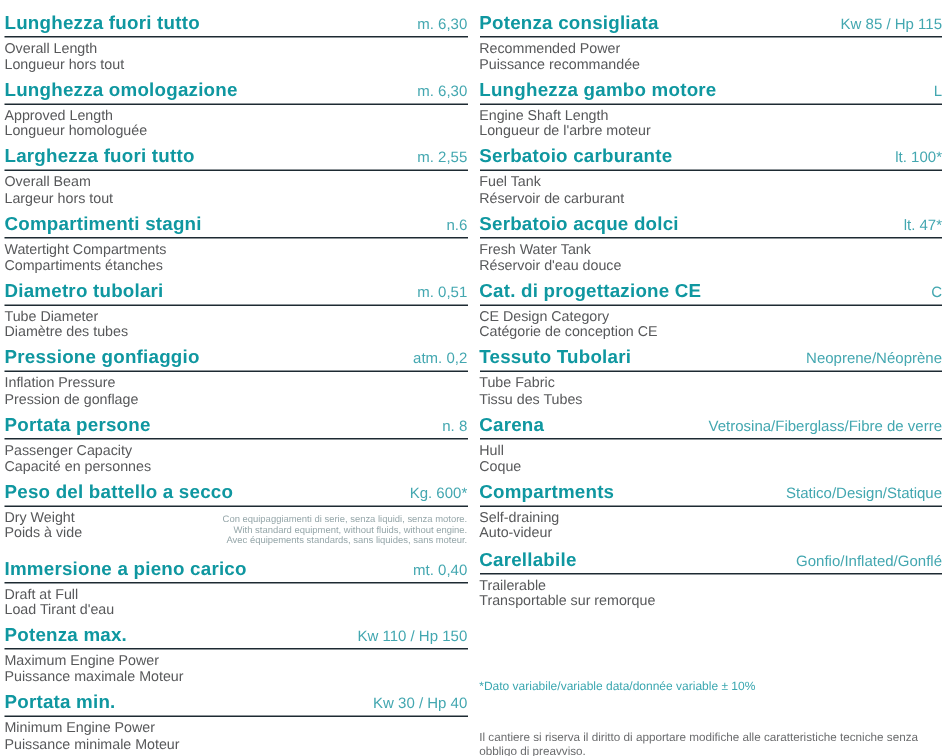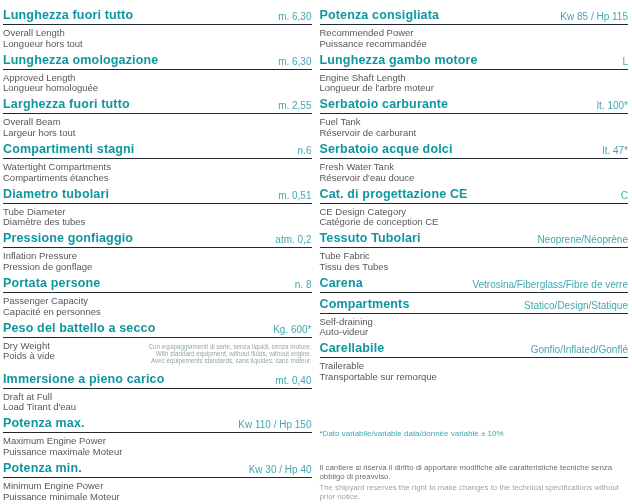--- a/index.html
+++ b/index.html
@@ -170,21 +170,21 @@
       <div class="trans">
         <div class="t-en">Maximum Engine Power</div>
         <div class="t-fr">Puissance maximale Moteur</div>
       </div>
 
     </div>
   </div>
 
   <div class="item">
     <div class="trow">
-      <span class="title">Potenza min.</span>
+      <span class="title">Portata min.</span>
       <span class="value">Kw 30 / Hp 40</span>
     </div>
     <div class="trans-row">
       <div class="trans">
         <div class="t-en">Minimum Engine Power</div>
         <div class="t-fr">Puissance minimale Moteur</div>
       </div>
 
     </div>
   </div>
@@ -272,20 +272,27 @@
         <div class="t-fr">Tissu des Tubes</div>
       </div>
 
     </div>
   </div>
 
   <div class="item">
     <div class="trow">
       <span class="title">Carena</span>
       <span class="value">Vetrosina/Fiberglass/Fibre de verre</span>
+    </div>
+    <div class="trans-row">
+      <div class="trans">
+        <div class="t-en">Hull</div>
+        <div class="t-fr">Coque</div>
+      </div>
+
     </div>
   </div>
 
   <div class="item">
     <div class="trow">
       <span class="title">Compartments</span>
       <span class="value">Statico/Design/Statique</span>
     </div>
     <div class="trans-row">
       <div class="trans">

